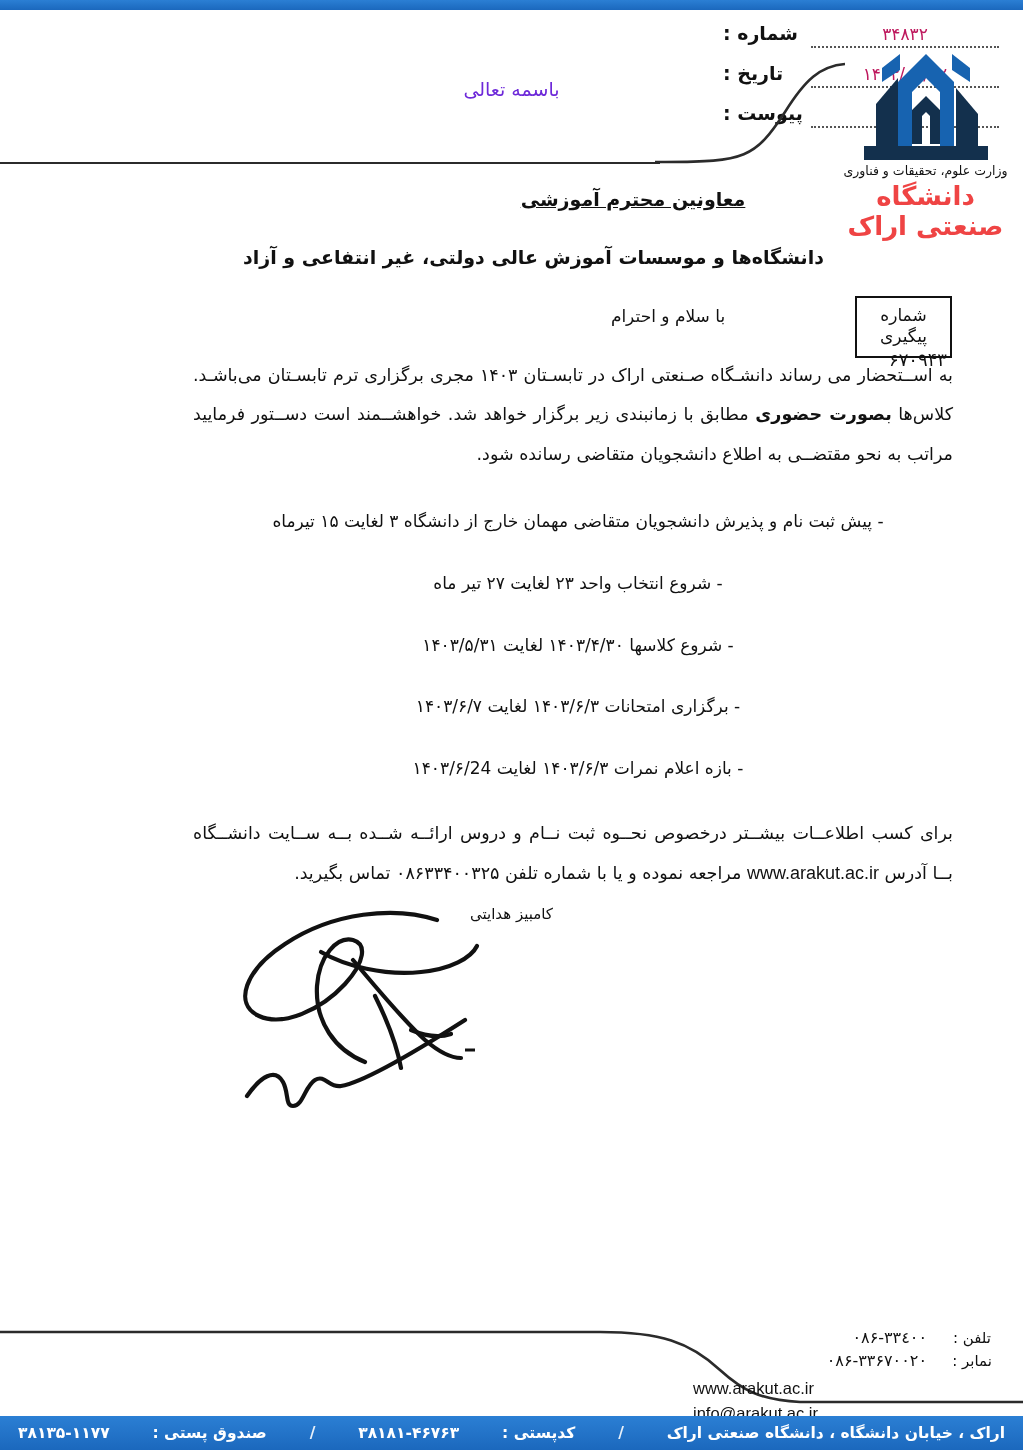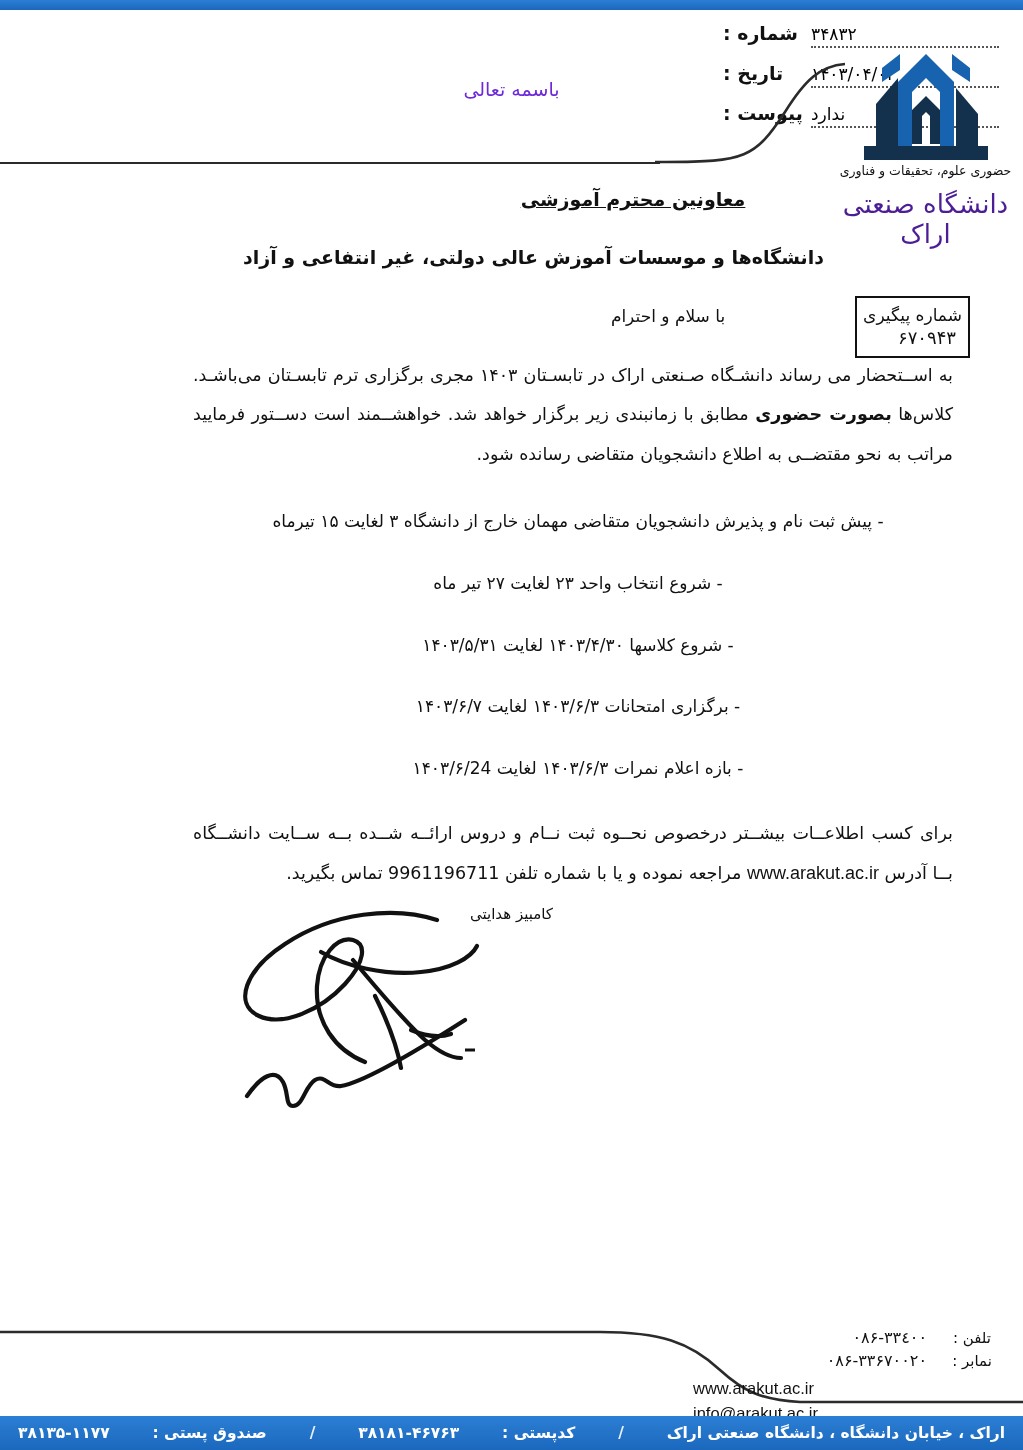--- a/index.html
+++ b/index.html
@@ -69,22 +69,22 @@
     font-size: 19px;
     font-weight: bold;
     color: #111;
     white-space: nowrap;
     width: 88px;
     text-align: left;
   }
   .meta-value {
     flex: 1;
     font-size: 17px;
-    color: #000000;
-    text-align: left;
+    color: #be185d;
+    text-align: center;
     border-bottom: 2px dotted #555;
     padding-bottom: 2px;
     margin-right: 4px;
   }
 
   .basmala {
     position: absolute;
     top: 78px;
     left: 0;
     width: 1023px;
@@ -103,39 +103,39 @@
     text-align: center;
   }
   .logo-mark {
     width: 140px;
     height: 115px;
     margin: 0 auto;
     position: relative;
   }
   .uni-name-fa {
     font-size: 26px;
-    font-weight: normal;
-    color: #4c1d95;
-    margin-top: 12px;
+    font-weight: bold;
+    color: #ef4444;
+    margin-top: 4px;
     line-height: 1.15;
     letter-spacing: -0.5px;
   }
   .ministry-name {
     font-size: 12.5px;
     color: #111;
     line-height: 1.2;
     margin-bottom: 1px;
   }
 
   
   .pursuit-box {
     position: absolute;
     top: 296px;
     left: 855px;
-    width: 115px;
+    width: 97px;
     height: 62px;
     border: 2px solid #111;
     text-align: center;
     direction: rtl;
     box-sizing: border-box;
     padding-top: 7px;
   }
   .pursuit-box .pl {
     font-size: 17px;
     color: #111;
@@ -364,21 +364,21 @@
         <path d="M20,98 L20,56 L42,30 L42,98 Z" fill="#13304d"></path>
 
         <path d="M100,98 L100,40 L122,66 L122,98 Z" fill="#13304d"></path>
 
         <path d="M42,98 L42,34 L70,6 L98,34 L98,98 L84,98 L84,44 L70,30 L56,44 L56,98 Z" fill="#1763b0"></path>
         <path d="M56,96 L56,62 L70,48 L84,62 L84,96 L74,96 L74,68 L70,64 L66,68 L66,96 Z" fill="#13304d"></path>
         <path d="M26,20 L44,6 L44,22 L26,34 Z" fill="#1763b0"></path>
         <path d="M96,6 L114,20 L114,34 L96,22 Z" fill="#1763b0"></path>
       </svg>
     </div>
-    <div class="ministry-name">حضوری علوم، تحقیقات و فناوری</div>
+    <div class="ministry-name">وزارت علوم، تحقیقات و فناوری</div>
     <div class="uni-name-fa">دانشگاه صنعتی اراک</div>
   </div>
 
   <div class="pursuit-box">
     <div class="pl">شماره پیگیری</div>
     <div class="pv">۶۷۰۹۴۳</div>
   </div>
 
   <div class="body-wrap">
     <div class="addressee-1">
@@ -393,21 +393,21 @@
 
     <div class="bullets">
       <div class="bullet">- پیش ثبت نام و پذیرش دانشجویان متقاضی مهمان خارج از دانشگاه ۳ لغایت ۱۵ تیرماه</div>
       <div class="bullet">- شروع انتخاب واحد ۲۳ لغایت ۲۷ تیر ماه</div>
       <div class="bullet">- شروع کلاسها ۱۴۰۳/۴/۳۰ لغایت ۱۴۰۳/۵/۳۱</div>
       <div class="bullet">- برگزاری امتحانات ۱۴۰۳/۶/۳ لغایت ۱۴۰۳/۶/۷</div>
       <div class="bullet">- بازه اعلام نمرات ۱۴۰۳/۶/۳ لغایت ۱۴۰۳/۶/24</div>
     </div>
 
     <p class="closing">
-      <span>برای کسب اطلاعــات بیشــتر درخصوص نحــوه ثبت نــام و دروس ارائــه شــده بــه ســایت دانشــگاه بــا آدرس </span><span class="url-inline">www.arakut.ac.ir</span><span> مراجعه نموده و یا با شماره تلفن 9961196711 تماس بگیرید.</span>
+      <span>برای کسب اطلاعــات بیشــتر درخصوص نحــوه ثبت نــام و دروس ارائــه شــده بــه ســایت دانشــگاه بــا آدرس </span><span class="url-inline">www.arakut.ac.ir</span><span> مراجعه نموده و یا با شماره تلفن ۰۸۶۳۳۴۰۰۳۲۵ تماس بگیرید.</span>
     </p>
   </div>
 
   <div class="sign-block">
     <div class="sign-name">کامبیز هدایتی</div>
   </div>
   <svg class="sign-svg" viewBox="0 0 300 220">
     <g fill="none" stroke="#111" stroke-width="4.2" stroke-linecap="round" stroke-linejoin="round">
       <path d="M212,20 C170,6 108,12 60,44 C20,70 8,104 34,116 C58,127 96,110 120,84 C140,62 142,44 128,40 C112,36 94,56 92,86 C90,122 110,150 140,162"></path>
       <path d="M96,52 C120,66 160,76 196,72 C226,69 246,58 252,46"></path>

